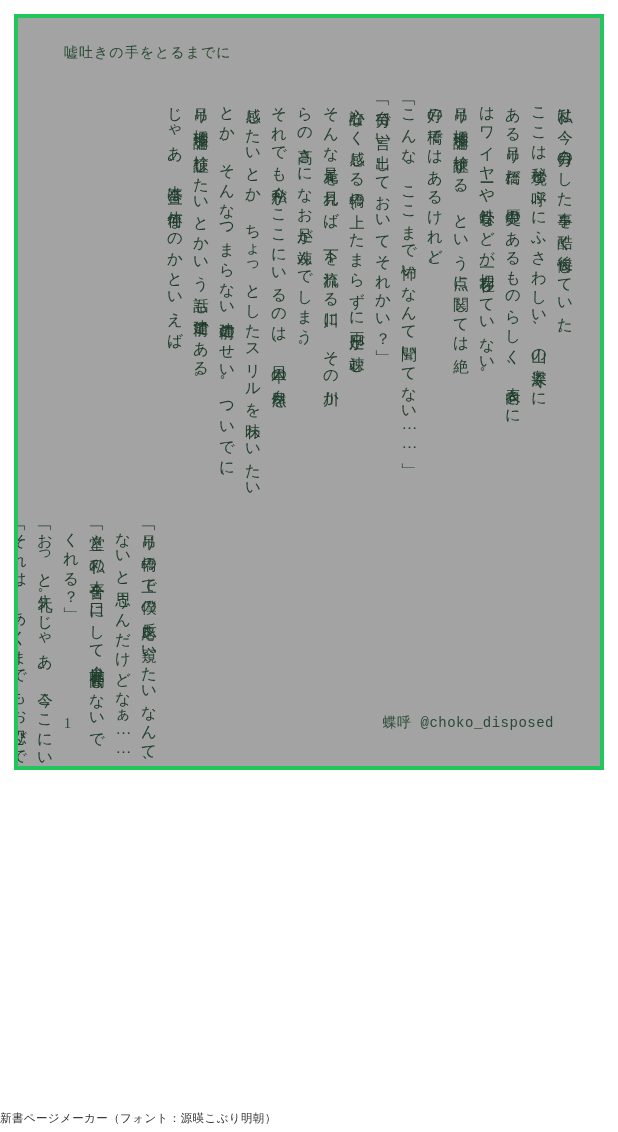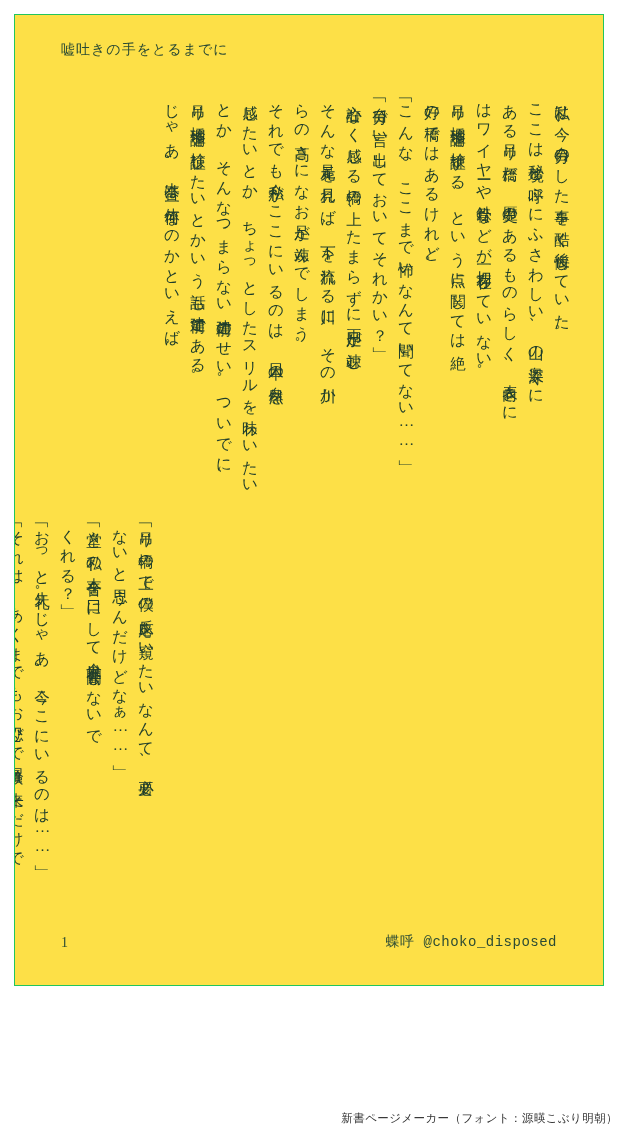--- a/index.html
+++ b/index.html
@@ -14,23 +14,23 @@
     color: #1d3b2a;
     position: relative;
     overflow: hidden;
   }
 
   .page {
     position: absolute;
     left: 14px;
     top: 14px;
     width: 590px;
-    height: 972px;
-    background: #fde047;
-    border: 1px solid #22c55e;
+    height: 756px;
+    background: #a3a3a3;
+    border: 4px solid #22c55e;
     box-sizing: border-box;
     overflow: hidden;
   }
 
   .page-header {
     position: absolute;
     top: 26px;
     left: 46px;
     font-size: 14px;
     letter-spacing: 1px;
@@ -100,21 +100,21 @@
     font-size: 14px;
     letter-spacing: 0.5px;
     font-family: Liberation Mono, monospace;
   }
 
   .outer-caption {
     position: absolute;
     bottom: 6px;
     left: 0;
     width: 100%;
-    text-align: right;
+    text-align: left;
     font-size: 11.5px;
     color: #333333;
     letter-spacing: 0.4px;
     font-family: "Liberation Sans", sans-serif;
   }
 </style>
 </head>
 <body>
 
 <div class="page">

